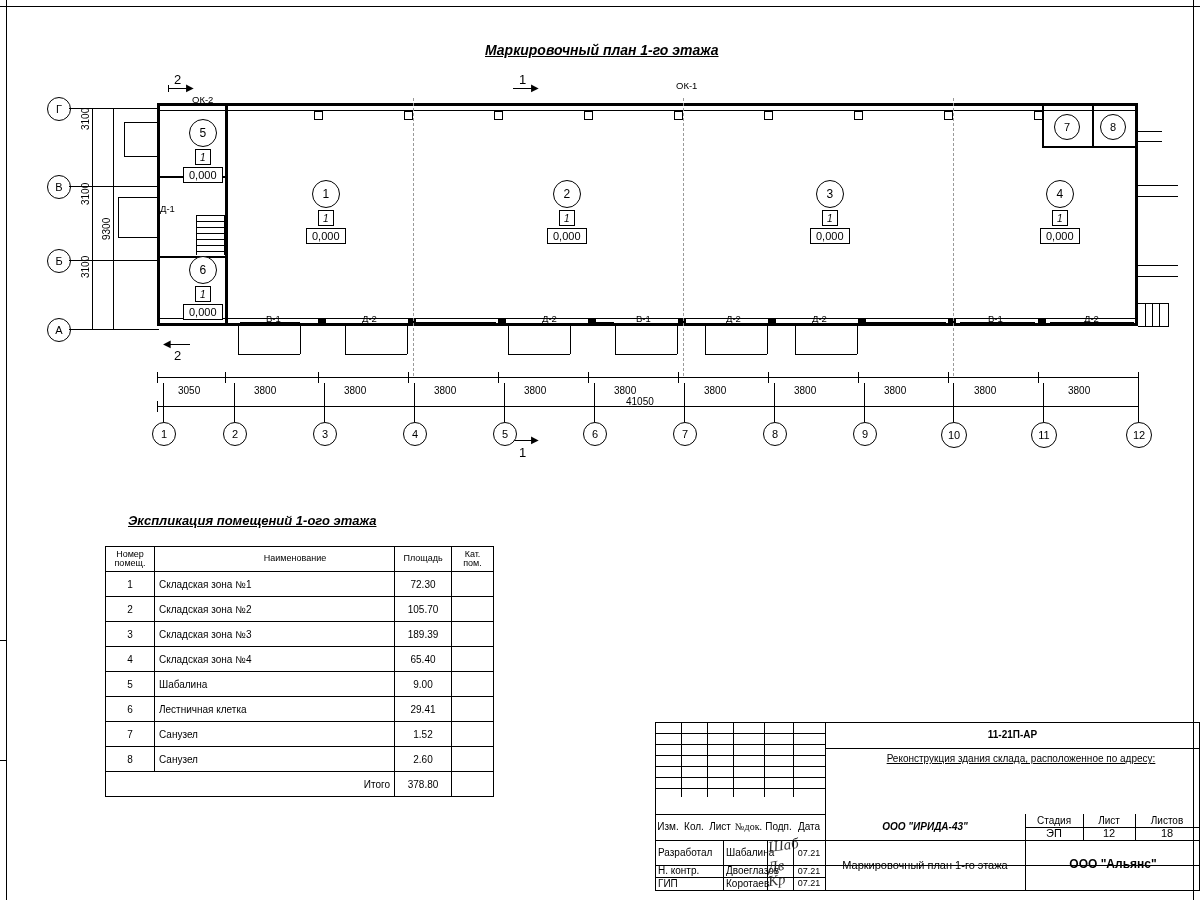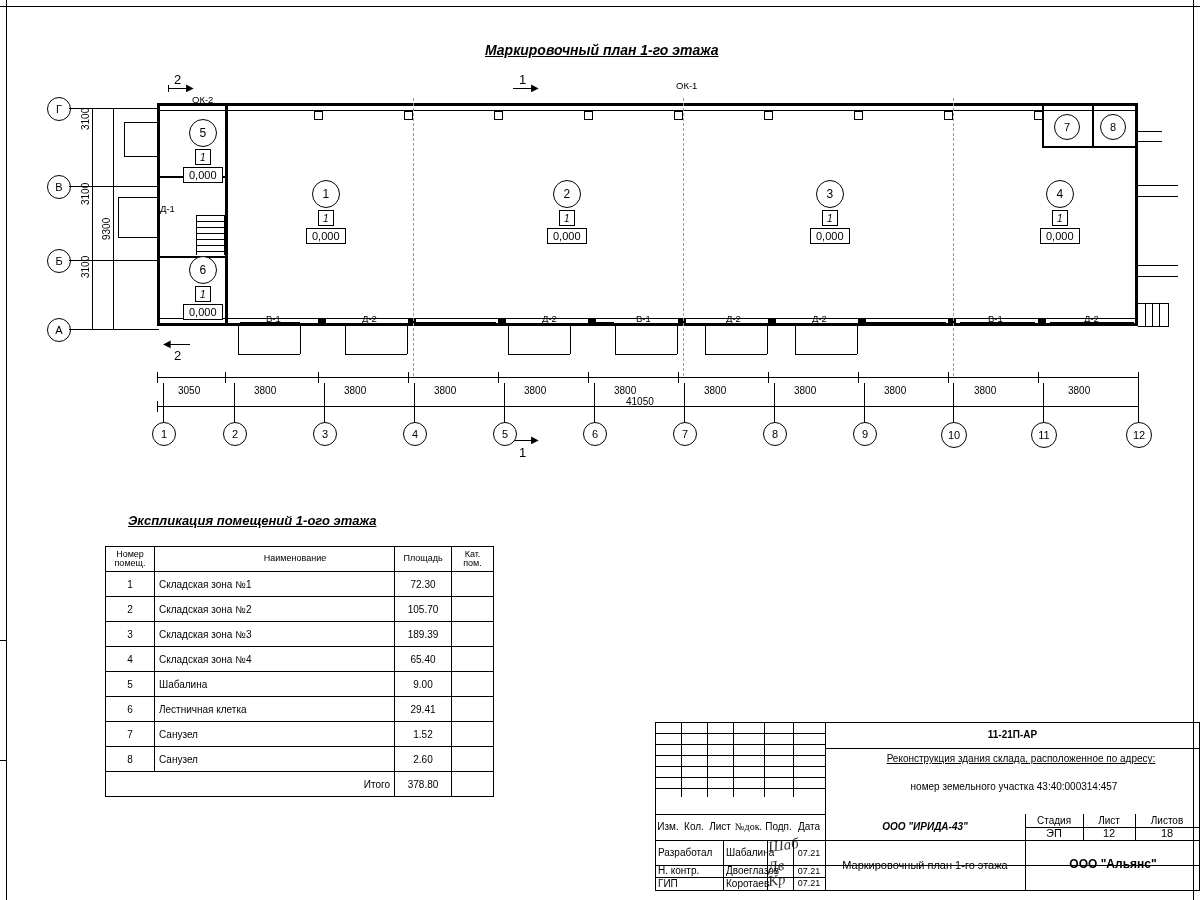--- a/index.html
+++ b/index.html
@@ -427,21 +427,20 @@
     <div class="cell" style="left:138px;top:155px;width:32px;height:13px;font-size:9px;">07.21</div>
 
     <div class="sig" style="left:113px;top:115px;">Шаб</div>
     <div class="sig" style="left:113px;top:136px;">Дв</div>
     <div class="sig" style="left:113px;top:150px;">Кр</div>
 
     <div class="cell bigcode" style="left:170px;top:0;width:375px;height:26px;">11-21П-АР</div>
     <div class="ln hline" style="left:170px;top:26px;width:375px;"></div>
 
     <div class="cell" style="left:182px;top:30px;width:368px;height:14px;text-decoration:underline;">Реконструкция здания склада, расположенное по адресу:</div>
-    <div class="cell" style="left:175px;top:58px;width:368px;height:14px;">номер земельного участка 43:40:000314:457</div>
 
     <div class="cell org" style="left:170px;top:92px;width:200px;height:26px;">ООО "ИРИДА-43"</div>
     <div class="ln vline" style="left:370px;top:92px;height:76px;"></div>
 
     <div class="cell" style="left:370px;top:92px;width:58px;height:13px;">Стадия</div>
     <div class="cell" style="left:428px;top:92px;width:52px;height:13px;">Лист</div>
     <div class="cell" style="left:480px;top:92px;width:64px;height:13px;">Листов</div>
     <div class="ln hline" style="left:370px;top:105px;width:175px;"></div>
     <div class="ln vline" style="left:428px;top:92px;height:26px;"></div>
     <div class="ln vline" style="left:480px;top:92px;height:26px;"></div>

